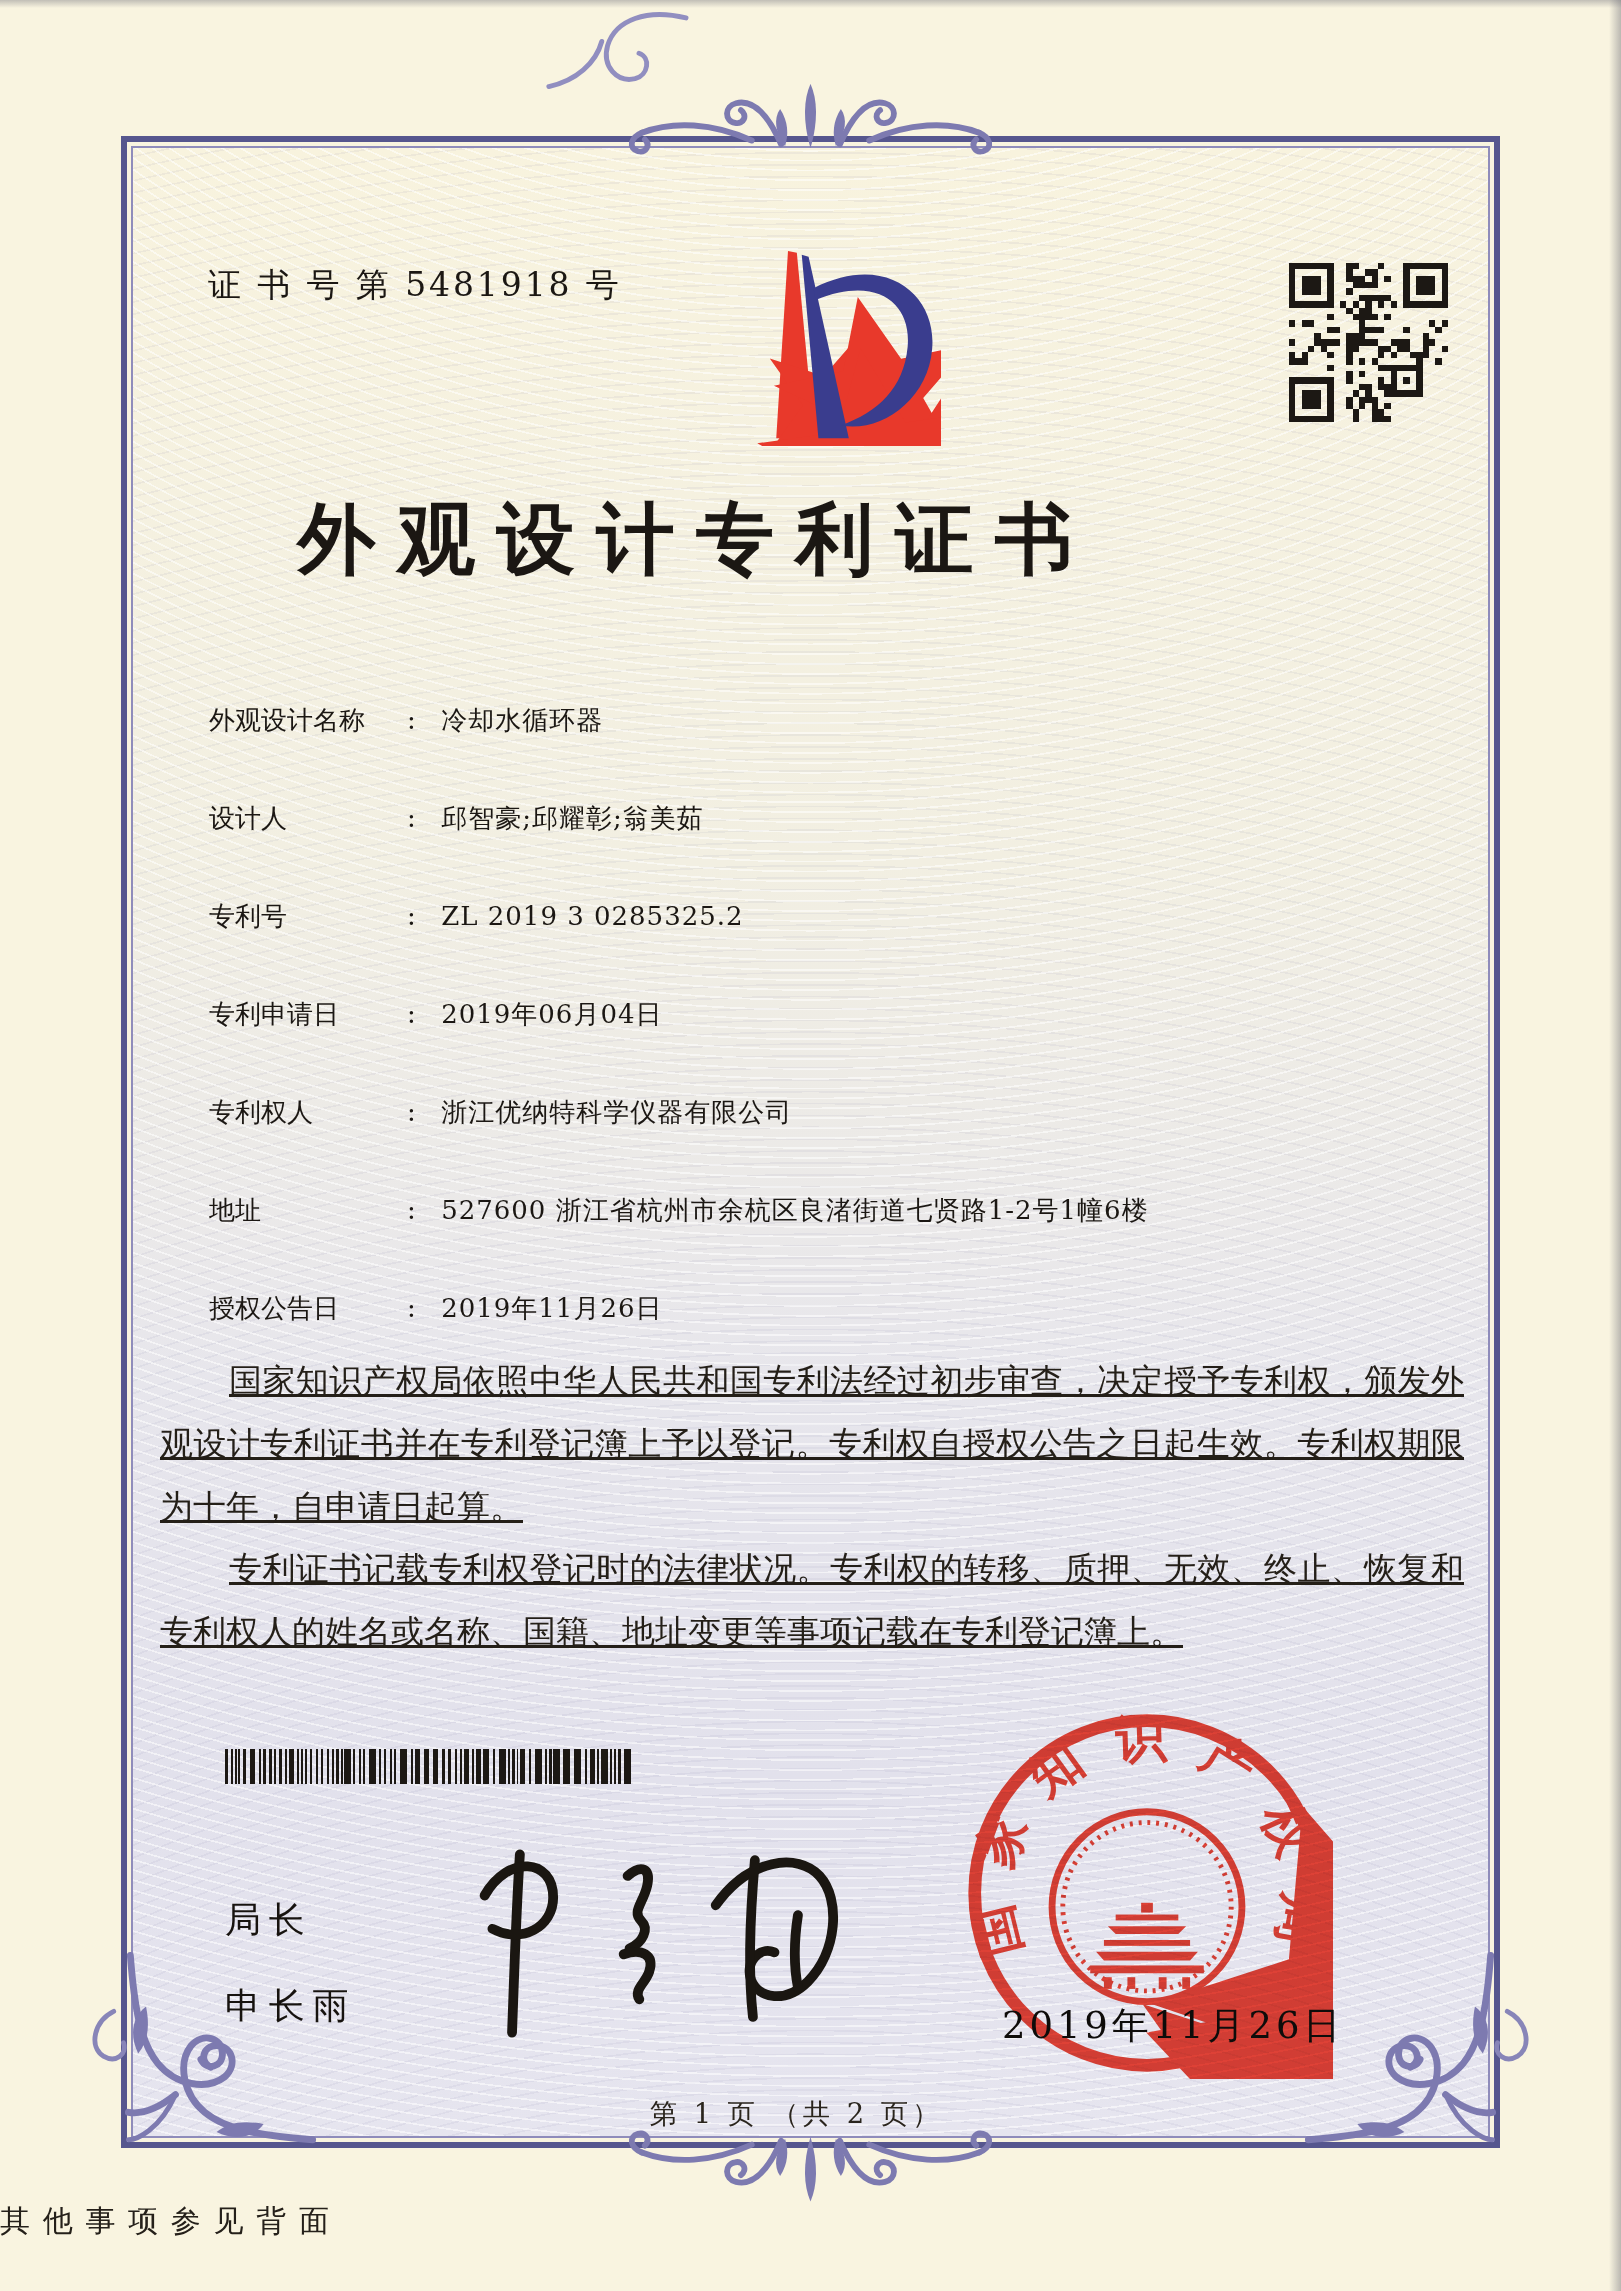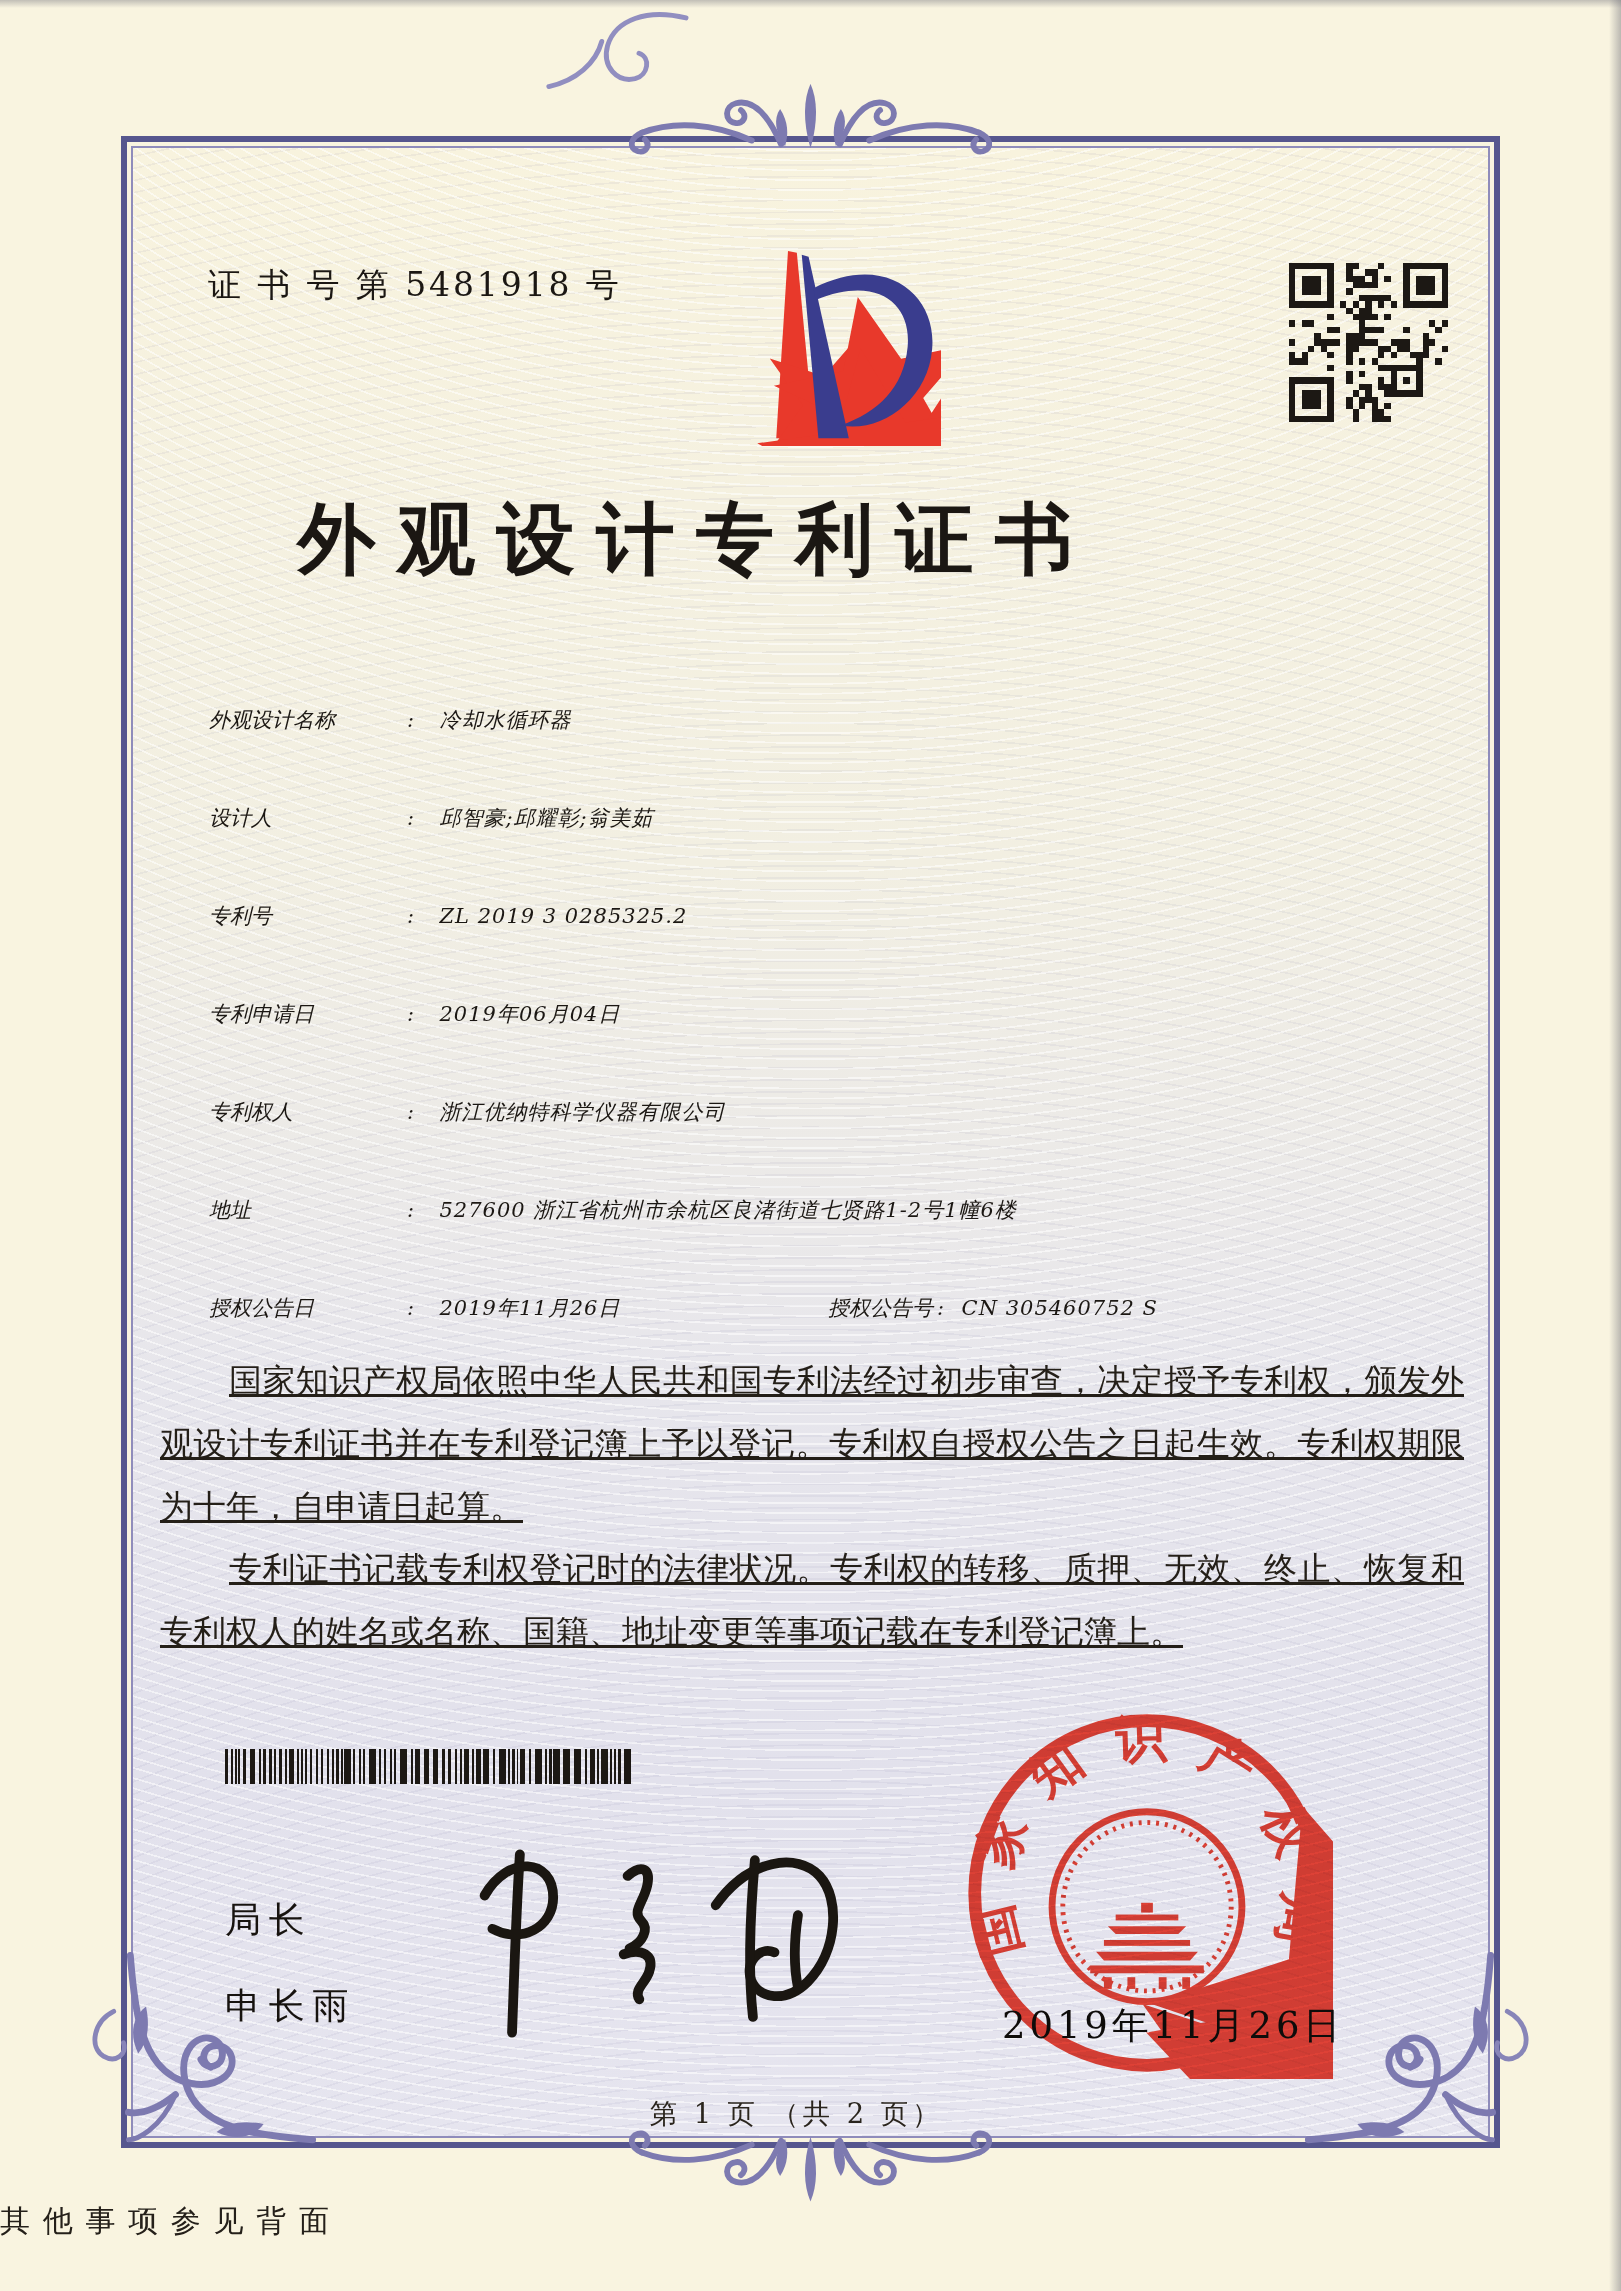--- a/index.html
+++ b/index.html
@@ -23,21 +23,21 @@
     background:
       repeating-radial-gradient(ellipse 170% 130% at 50% -60%, rgba(255,255,255,.55) 0 1.5px, rgba(255,255,255,0) 1.5px 8.8px),
       repeating-radial-gradient(ellipse 160% 120% at 50% 185%, rgba(140,138,175,.10) 0 1.5px, rgba(140,138,175,0) 1.5px 10.8px),
       linear-gradient(180deg,#f8f3de 0%,#f2efe2 36%,#e7e6ec 62%,#e2e1ec 82%,#e6e5ef 100%);}
 
   .abs{position:absolute;}
   .cert-no{left:208px;top:263px;font-size:33px;letter-spacing:2.9px;white-space:nowrap;}
   .title{left:0;width:1392px;top:488px;text-align:center;font-size:78px;font-weight:700;
     letter-spacing:21.6px;white-space:nowrap;}
 
-  .frow{left:209px;right:147px;font-size:21px;white-space:nowrap;line-height:45px;font-style:italic;}
+  .frow{left:209px;right:147px;font-size:26px;white-space:nowrap;line-height:45px;}
   .flabel{display:inline-block;width:194px;text-align:justify;text-align-last:justify;vertical-align:top;}
   .flabel:after{content:'';display:inline-block;width:100%;}
   .fcolon{display:inline-block;margin:0 25.5px 0 3.9px;}
   .fval{letter-spacing:1px;}
   .grp2{position:absolute;left:619px;top:0;white-space:nowrap;}
   .grp2 .fcolon{margin:0 17.6px 0 3.9px;}
 
   .para{left:160px;width:1304px;text-align:justify;font-size:33px;line-height:63px;
     text-indent:69px;color:#241f18;text-decoration:underline;}
 
@@ -292,23 +292,20 @@
   <span class="flabel">专利申请日</span><span class="fcolon">:</span><span class="fval">2019年06月04日</span>
 </div>
 <div class="abs frow content-z" style="top:1090px">
   <span class="flabel">专利权人</span><span class="fcolon">:</span><span class="fval">浙江优纳特科学仪器有限公司</span>
 </div>
 <div class="abs frow content-z" style="top:1188px">
   <span class="flabel">地址</span><span class="fcolon">:</span><span class="fval">527600 浙江省杭州市余杭区良渚街道七贤路1-2号1幢6楼</span>
 </div>
 <div class="abs frow content-z" style="top:1286px">
   <span class="flabel">授权公告日</span><span class="fcolon">:</span><span class="fval">2019年11月26日</span>
-  <span class="grp2">
-    <span>授权公告号</span><span class="fcolon">:</span><span class="fval">CN 305460752 S</span>
-  </span>
 </div>
 
 <div class="abs para content-z" style="top:1349px">国家知识产权局依照中华人民共和国专利法经过初步审查，决定授予专利权，颁发外观设计专利证书并在专利登记簿上予以登记。专利权自授权公告之日起生效。专利权期限为十年，自申请日起算。</div>
 <div class="abs para content-z" style="top:1537px">专利证书记载专利权登记时的法律状况。专利权的转移、质押、无效、终止、恢复和专利权人的姓名或名称、国籍、地址变更等事项记载在专利登记簿上。</div>
 
 <svg id="bc" class="bc-svg content-z" width="415" height="35" viewBox="0 0 423 36" fill="#1c1814" shape-rendering="crispEdges">
     <rect x="0" y="0" width="3" height="36"></rect>
     <rect x="6" y="0" width="2" height="36"></rect>
     <rect x="10" y="0" width="2" height="36"></rect>
     <rect x="14" y="0" width="2" height="36"></rect>

